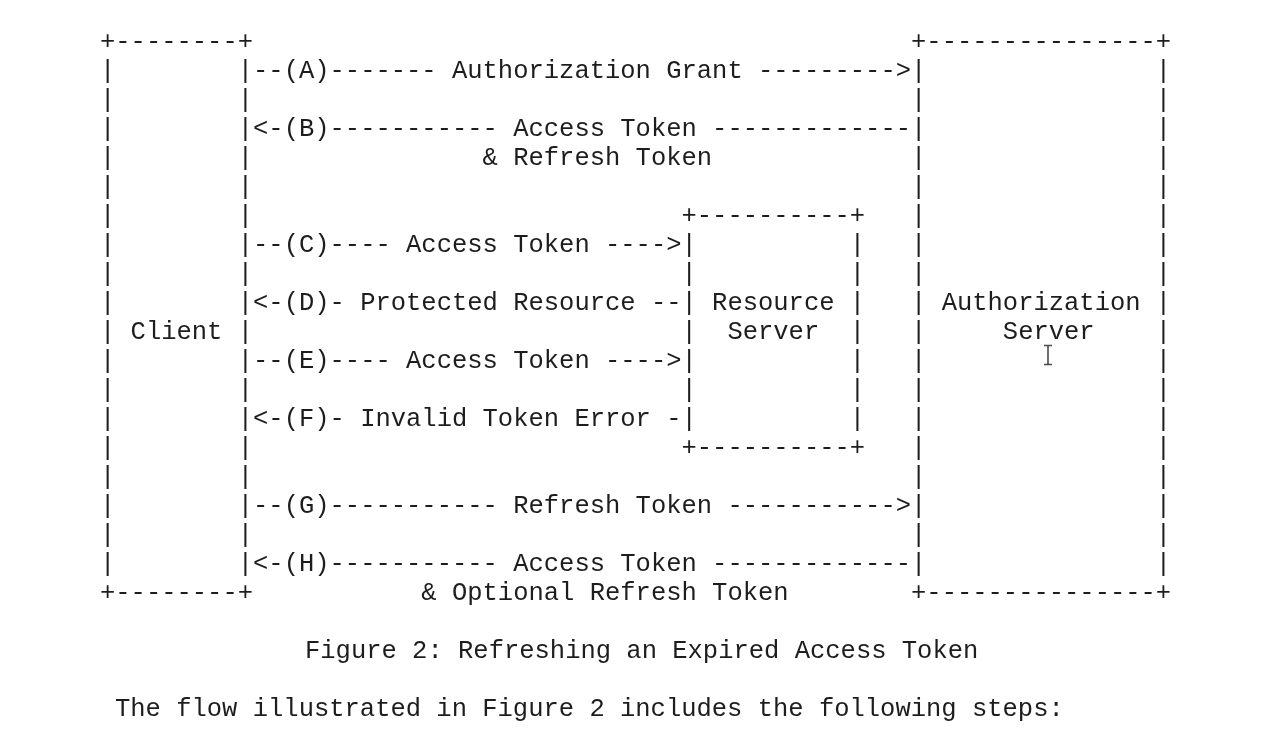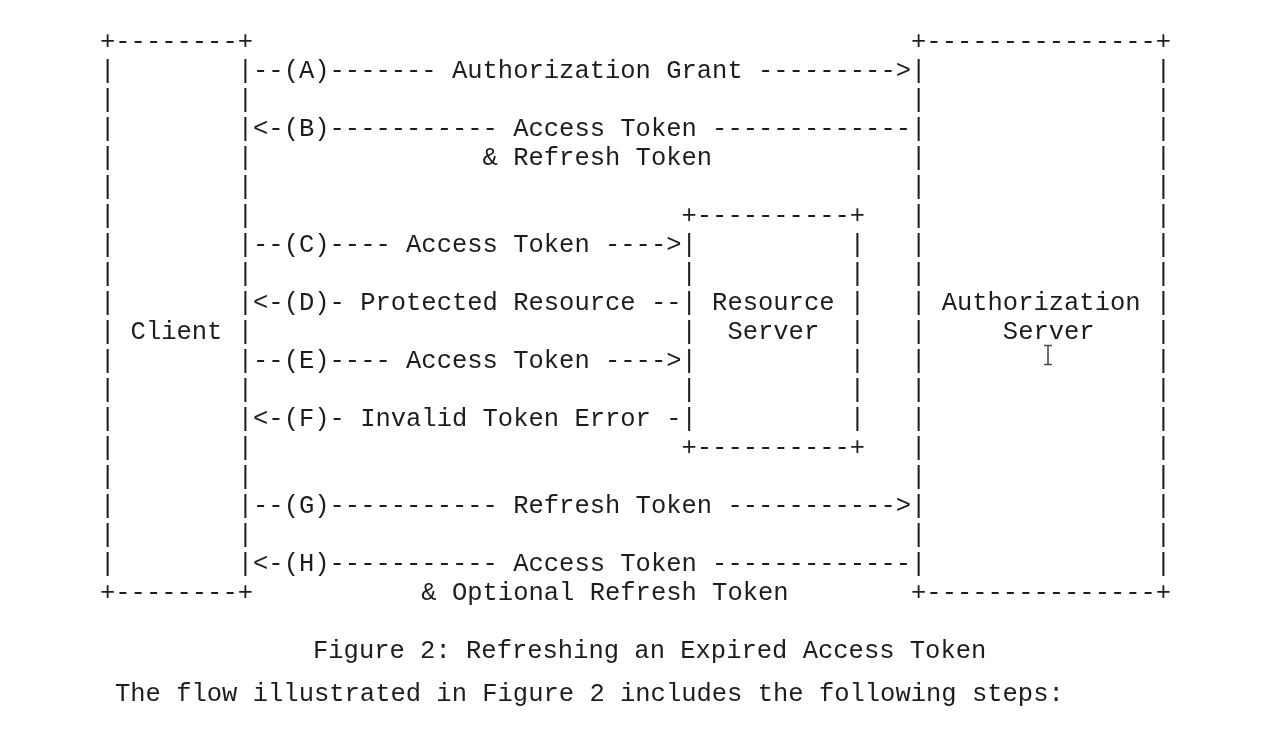--- a/index.html
+++ b/index.html
@@ -23,27 +23,27 @@
     color: #1d1d1d;
     white-space: pre;
   }
   #ascii-figure {
     position: absolute;
     left: 100px;
     top: 28px;
   }
   #figure-caption {
     position: absolute;
-    left: 313px;
+    left: 305px;
     top: 637px;
   }
   #body-text {
     position: absolute;
     left: 115px;
-    top: 680px;
+    top: 695px;
   }
   #ibeam-cursor {
     position: absolute;
     width: 14px;
     height: 22px;
     pointer-events: none;
   }
 </style>
 </head>
 <body>

